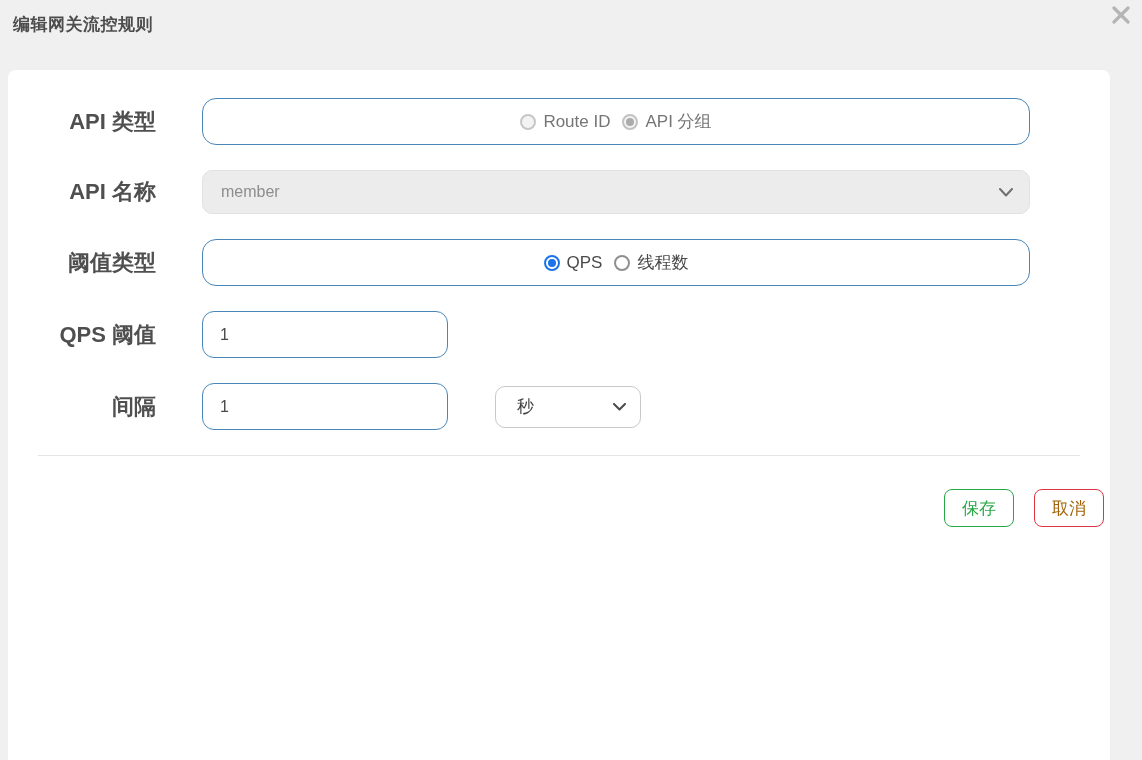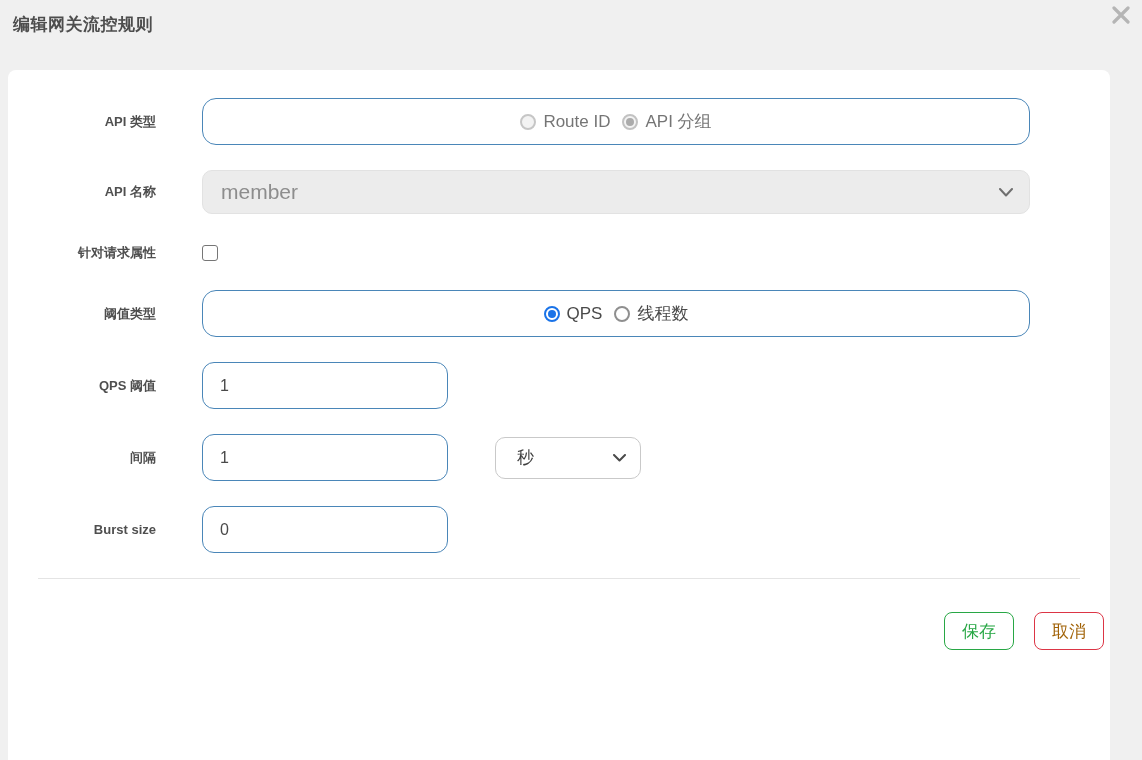--- a/index.html
+++ b/index.html
@@ -26,21 +26,21 @@
     position: absolute; left: 8px; top: 70px;
     width: 1102px; height: 700px;
     background: #ffffff;
     border-radius: 8px;
   }
   .form { padding-top: 28px; }
   .row { display: flex; align-items: center; margin-bottom: 25px; }
   .row-label {
     width: 148px; flex-shrink: 0;
     text-align: right;
-    font-size: 13px; font-weight: bold; color: #4f4f4f;
+    font-size: 22px; font-weight: bold; color: #4f4f4f;
   }
   .row-control { margin-left: 46px; }
 
   .pill {
     width: 828px; height: 47px;
     border: 1px solid #4a86b8;
     border-radius: 14px;
     display: flex; align-items: center; justify-content: center;
     gap: 12px;
     background: #fff;
@@ -59,21 +59,21 @@
   }
   .radio.disabled { border-color: #c6c6c6; background: #f3f3f3; }
   .radio.disabled.checked { border-color: #c2c2c2; }
   .radio.disabled.checked::after { background: #ababab; }
 
   .select-disabled {
     width: 828px; height: 44px;
     background: #ececec; border: 1px solid #e2e2e2; border-radius: 10px;
     display: flex; align-items: center; justify-content: space-between;
     padding: 0 16px 0 18px;
-    font-size: 21px; color: #8d8d8d;
+    font-size: 16px; color: #8d8d8d;
   }
 
   .checkbox {
     width: 16px; height: 16px;
     border: 1.5px solid #767676; border-radius: 3px;
     background: #fff; cursor: pointer;
   }
   .row-checkbox { margin: 30px 0 28px; }
 
   .text-input {
@@ -140,26 +140,20 @@
     <div class="row">
       <div class="row-label">API 名称</div>
       <div class="row-control select-disabled">
         <span>member</span>
         <svg width="14" height="9" viewBox="0 0 14 9">
           <path d="M1 1 L7 7.5 L13 1" stroke="#6f6f6f" stroke-width="2" fill="none" stroke-linecap="round" stroke-linejoin="round"></path>
         </svg>
       </div>
     </div>
 
-    <div class="row row-checkbox">
-      <div class="row-label">针对请求属性</div>
-      <div class="row-control">
-        <div class="checkbox"></div>
-      </div>
-    </div>
 
     <div class="row">
       <div class="row-label">阈值类型</div>
       <div class="row-control pill">
         <div class="radio-opt">
           <span class="radio checked"></span>
           <span>QPS</span>
         </div>
         <div class="radio-opt">
           <span class="radio"></span>
@@ -182,26 +176,20 @@
       </div>
       <div class="unit-select">
         <span>秒</span>
         <svg width="13" height="8" viewBox="0 0 13 8">
           <path d="M1 1 L6.5 6.5 L12 1" stroke="#4a4a4a" stroke-width="2" fill="none" stroke-linecap="round" stroke-linejoin="round"></path>
         </svg>
       </div>
     </div>
 
 
-    <div class="row">
-      <div class="row-label">Burst size</div>
-      <div class="row-control">
-        <input class="text-input" type="text" value="0" style="">
-      </div>
-    </div>
 
   </div>
 
   <div class="separator"></div>
 
   <div class="footer">
     <div class="btn btn-save">保存</div>
     <div class="btn btn-cancel">取消</div>
   </div>
 </div>

